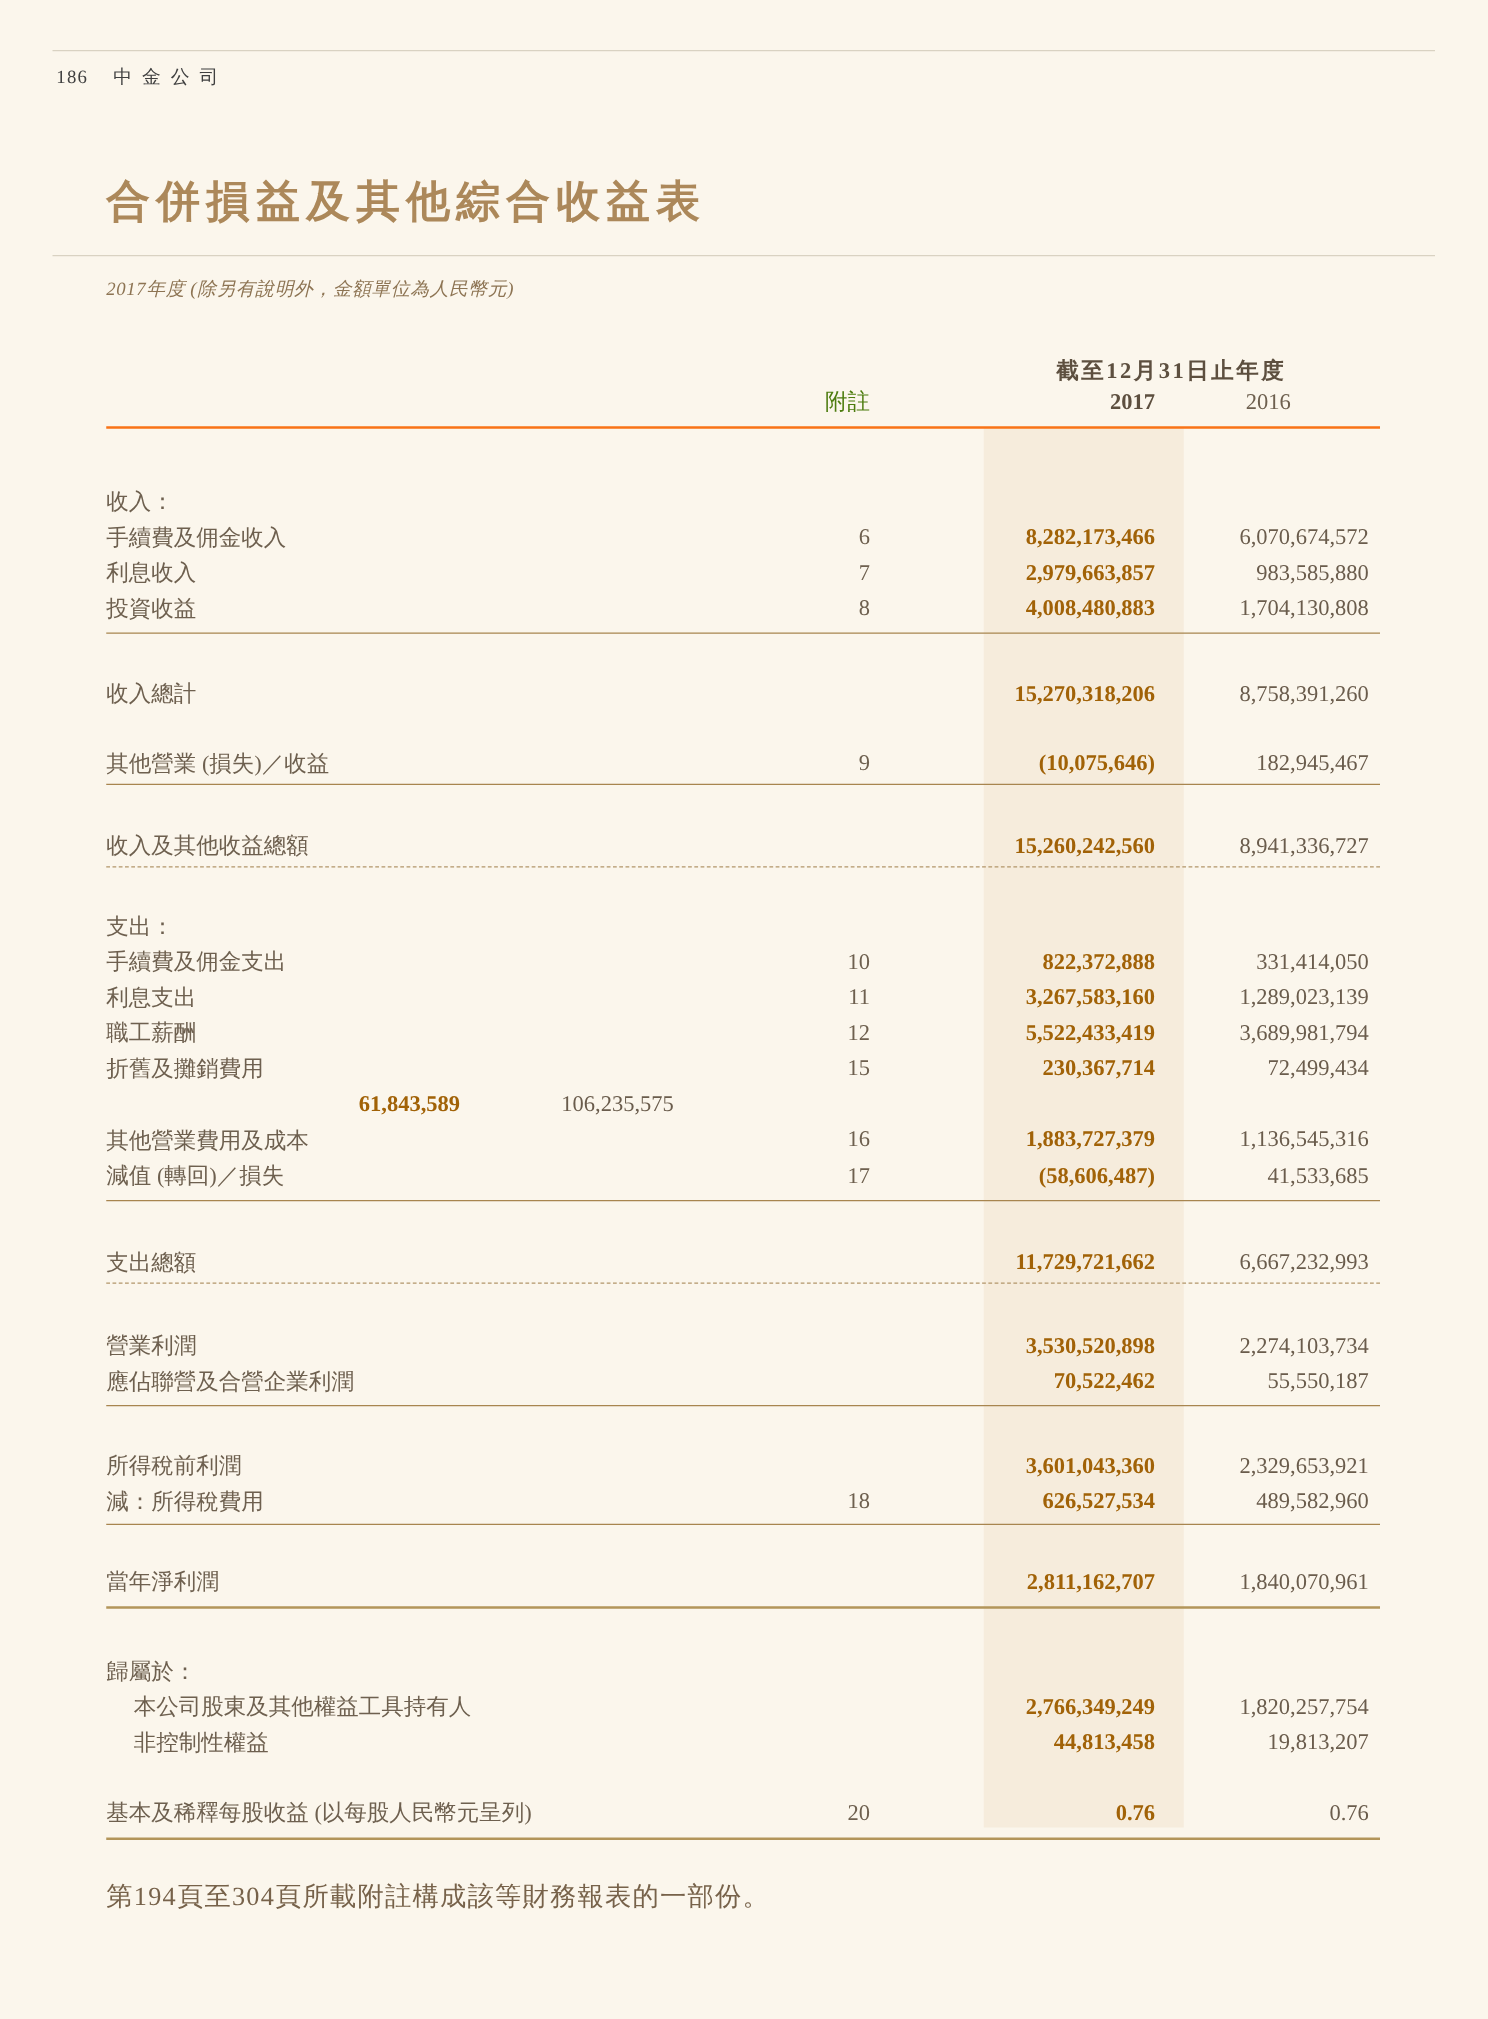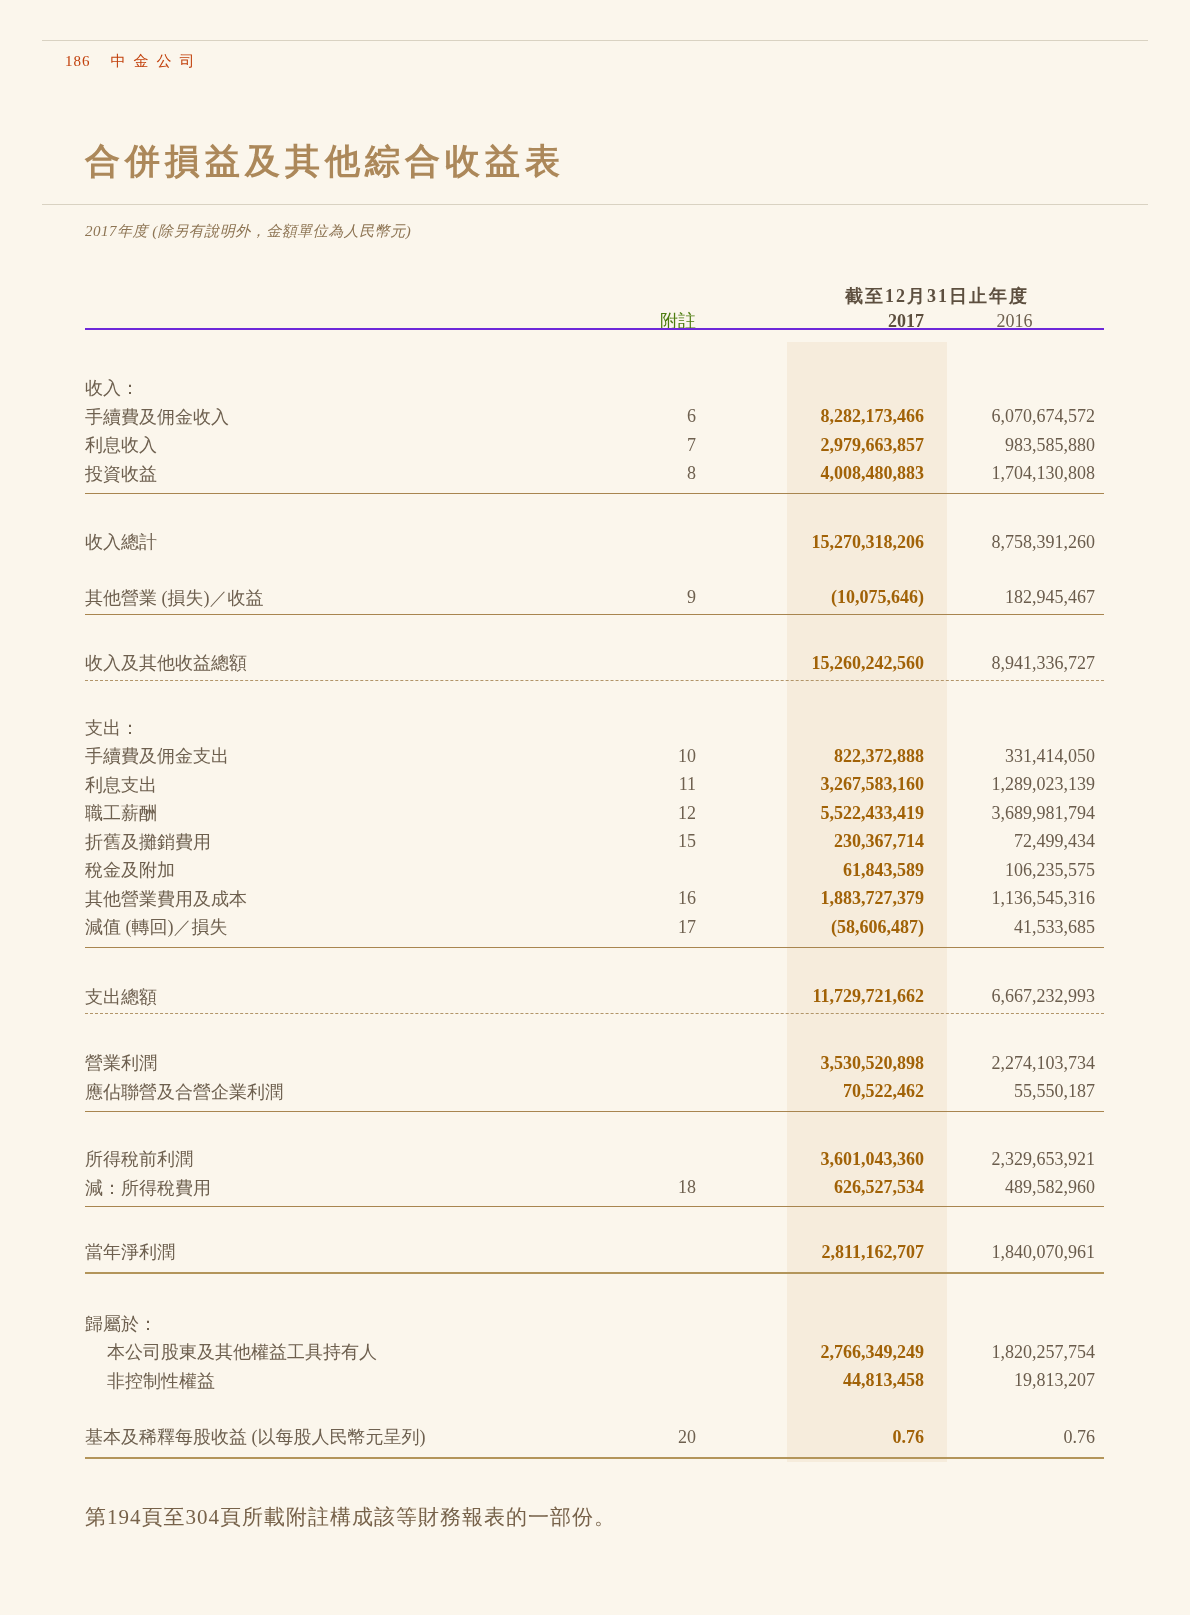--- a/index.html
+++ b/index.html
@@ -12,21 +12,21 @@
     width:1190px;height:1615px;
     background:#fbf6ec;
     overflow:hidden;
   }
   .top-rule{
     position:absolute;left:42px;top:40px;width:1106px;height:0;
     border-top:1px solid #d9d2c2;
   }
   .running-header{
     position:absolute;left:45px;top:52px;
-    font-size:15px;color:#c2410c;letter-spacing:1px;margin-left:20px;
+    font-size:15px;color:#404040;letter-spacing:1px;
   }
   .running-header .company{
     margin-left:20px;letter-spacing:8px;
   }
   .doc-title{
     position:absolute;left:85px;top:138px;margin:0;
     font-size:35px;font-weight:bold;color:#ac885a;letter-spacing:5px;
     white-space:nowrap;
     font-family:Liberation Serif, serif;
   }
@@ -49,22 +49,22 @@
   }
   .col-headers{
     position:absolute;left:85px;top:306px;width:1019px;height:30px;
     display:flex;align-items:center;font-size:18px;z-index:1;
   }
   .col-headers .spacer{flex:1;}
   .col-headers .h-note{width:55px;text-align:right;padding-right:10px;color:#4d7c0f;}
   .col-headers .h-2017{width:218px;text-align:right;padding-right:10px;font-weight:bold;color:#5d4f3f;}
   .col-headers .h-2016{width:161px;text-align:center;padding-right:9px;color:#6e604f;}
   .table{
-    position:absolute;left:85px;top:328px;width:1019px;
-    border-top:2px solid #6d28d9;z-index:1;
+    position:absolute;left:85px;top:341px;width:1019px;
+    border-top:2px solid #f97316;z-index:1;
   }
   .trow{
     display:flex;align-items:center;height:28.5px;font-size:18px;
   }
   .trow .lbl{flex:1;color:#6e604f;white-space:nowrap;}
   .trow .lbl.ind{padding-left:22px;}
   .trow .note{width:55px;text-align:right;padding-right:10px;color:#6e604f;}
   .trow .v17{width:218px;text-align:right;padding-right:10px;font-weight:bold;color:#a16207;}
   .trow .v16{width:161px;text-align:right;padding-right:9px;color:#6a5c4c;}
   .rule{height:0;border-top:1px solid #a8854f;}
@@ -179,21 +179,20 @@
           <div class="v17">5,522,433,419</div>
           <div class="v16">3,689,981,794</div>
         </div>
         <div class="trow">
           <div class="lbl">折舊及攤銷費用</div>
           <div class="note">15</div>
           <div class="v17">230,367,714</div>
           <div class="v16">72,499,434</div>
         </div>
         <div class="trow">
-          <div class="lbl">稅金及附加</div>
           <div class="note"></div>
           <div class="v17">61,843,589</div>
           <div class="v16">106,235,575</div>
         </div>
         <div class="trow">
           <div class="lbl">其他營業費用及成本</div>
           <div class="note">16</div>
           <div class="v17">1,883,727,379</div>
           <div class="v16">1,136,545,316</div>
         </div>

